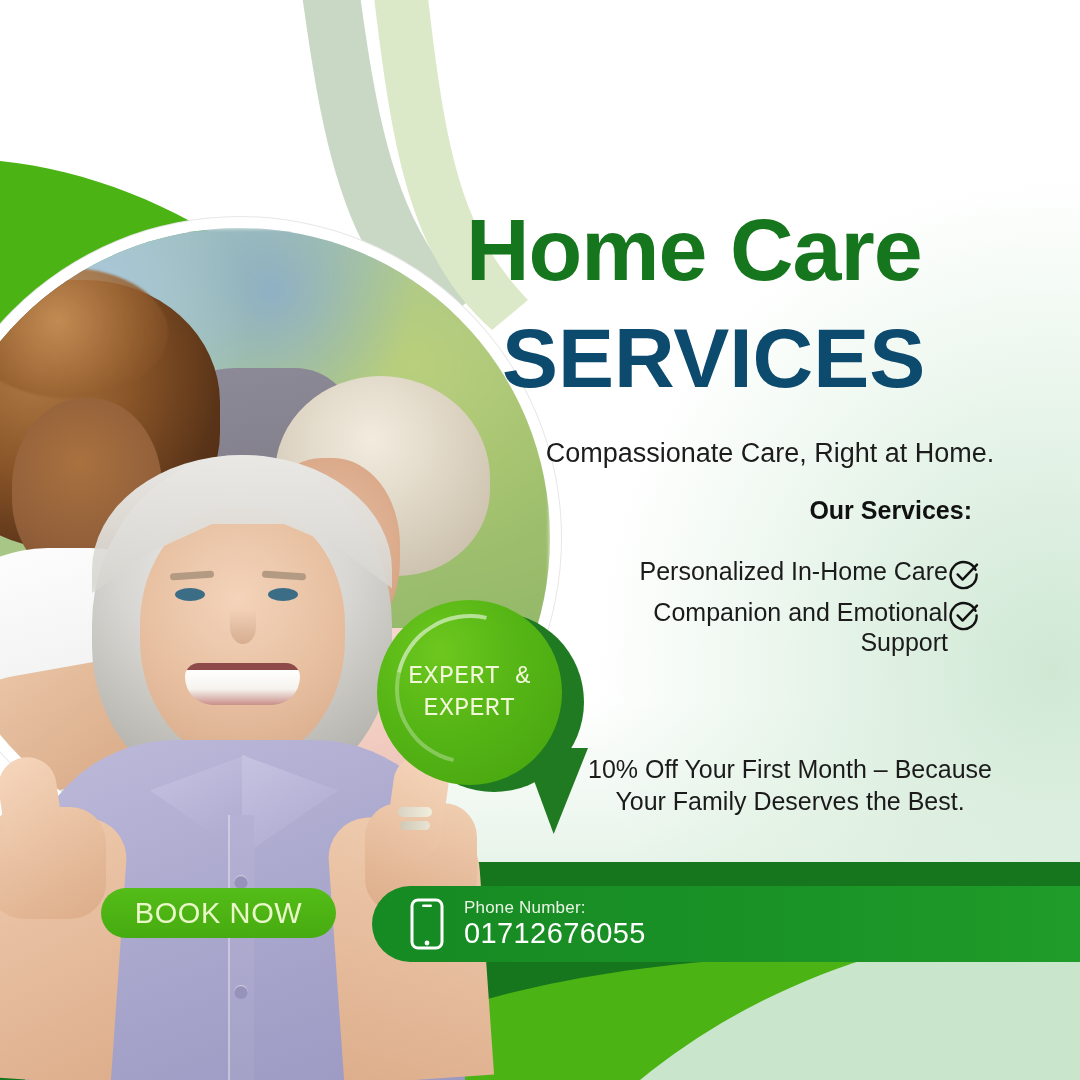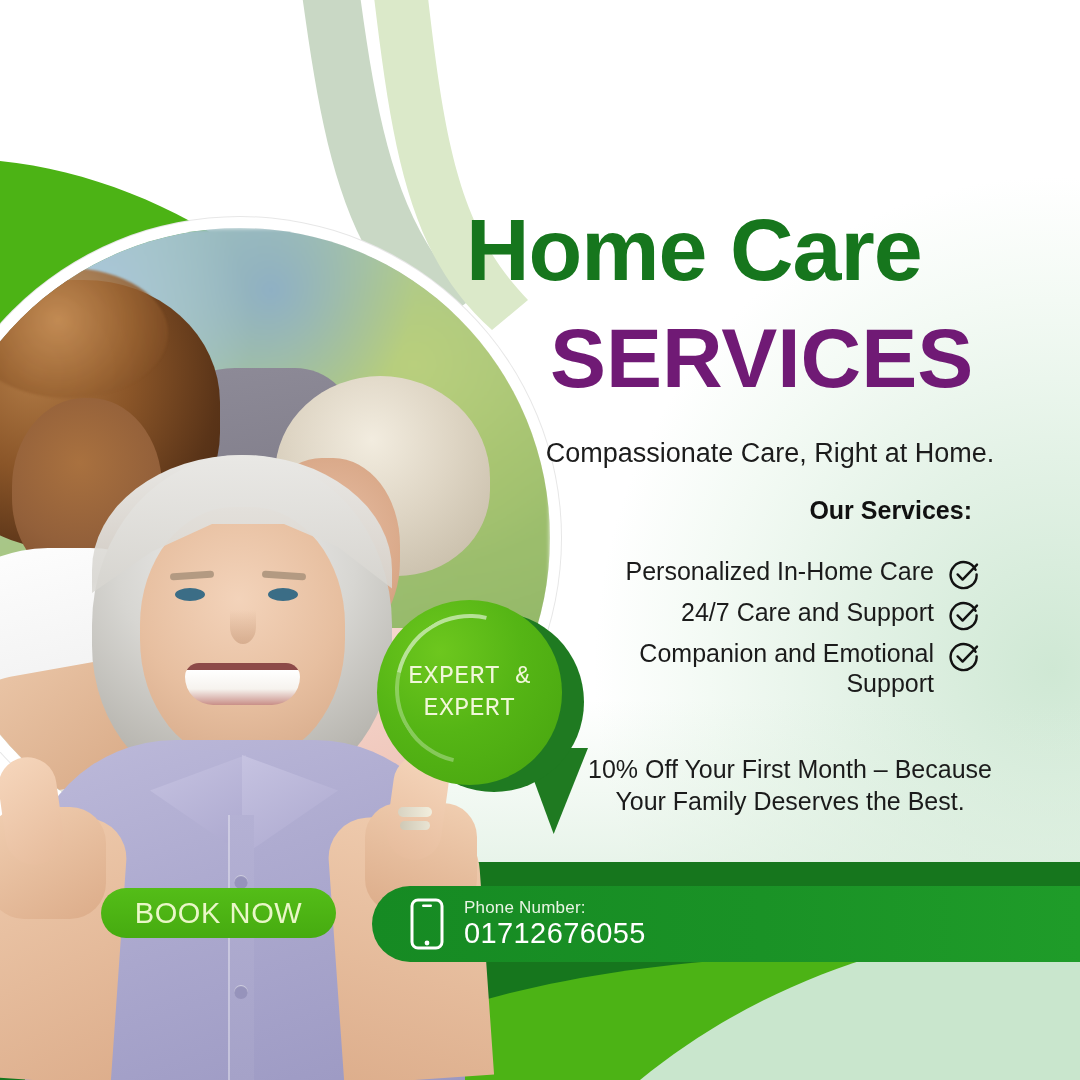--- a/index.html
+++ b/index.html
@@ -242,37 +242,37 @@
   
   .brand{
     position:absolute; right:62px; top:66px; z-index:8;
     font-size:74px; font-weight:bold; color:#0b0b0b; letter-spacing:5px;
   }
   .title-main{
     position:absolute; left:466px; top:206px; z-index:8;
     font-size:88px; font-weight:bold; color:#16761d; letter-spacing:-1px; line-height:1;
   }
   .title-sub{
-    position:absolute; left:550px; top:316px; z-index:8;
-    font-size:84px; font-weight:bold; color:#701a75; letter-spacing:0px; line-height:1;
+    position:absolute; left:502px; top:316px; z-index:8;
+    font-size:84px; font-weight:bold; color:#0c4a6e; letter-spacing:0px; line-height:1;
   }
   .tagline{
     position:absolute; left:520px; top:438px; width:500px; z-index:8;
     text-align:center; font-size:27px; color:#1c1c1c;
   }
   .svc-head{
     position:absolute; right:108px; top:496px; z-index:8;
     font-size:25px; font-weight:bold; color:#111;margin-left:40px;
   }
   .svc-list{
     position:absolute; right:100px; top:556px; width:460px; z-index:8;
   }
   .svc-row{
     display:flex; align-items:flex-start; justify-content:flex-end;
-    gap:14px; margin-bottom:7px;
+    margin-bottom:7px;
   }
   .svc-label{
     font-size:25px; color:#1b1b1b; text-align:right; line-height:1.21; max-width:355px;
   }
   .svc-check{ flex:0 0 auto; width:32px; height:32px; margin-top:2px;}
   .promo{
     position:absolute; left:560px; top:754px; width:460px; z-index:8;
     text-align:center; font-size:25px; color:#1b1b1b; line-height:1.27;
   }
 
@@ -392,27 +392,20 @@
   <div class="svc-list">
 
     <div class="svc-row">
       <div class="svc-label">Personalized In-Home Care</div>
       <svg class="svc-check" viewBox="0 0 32 32">
         <path d="M27.5 11.8 A13 13 0 1 0 28.6 16.4" fill="none" stroke="#121212" stroke-width="2.4" stroke-linecap="round"></path>
         <path d="M9.6 16.4 L14.6 21.6 L29 6.6" fill="none" stroke="#121212" stroke-width="2.4" stroke-linecap="round" stroke-linejoin="round"></path>
       </svg>
     </div>
 
-    <div class="svc-row">
-      <div class="svc-label">24/7 Care and Support</div>
-      <svg class="svc-check" viewBox="0 0 32 32">
-        <path d="M27.5 11.8 A13 13 0 1 0 28.6 16.4" fill="none" stroke="#121212" stroke-width="2.4" stroke-linecap="round"></path>
-        <path d="M9.6 16.4 L14.6 21.6 L29 6.6" fill="none" stroke="#121212" stroke-width="2.4" stroke-linecap="round" stroke-linejoin="round"></path>
-      </svg>
-    </div>
 
     <div class="svc-row">
       <div class="svc-label">Companion and Emotional Support</div>
       <svg class="svc-check" viewBox="0 0 32 32">
         <path d="M27.5 11.8 A13 13 0 1 0 28.6 16.4" fill="none" stroke="#121212" stroke-width="2.4" stroke-linecap="round"></path>
         <path d="M9.6 16.4 L14.6 21.6 L29 6.6" fill="none" stroke="#121212" stroke-width="2.4" stroke-linecap="round" stroke-linejoin="round"></path>
       </svg>
     </div>
 
   </div>

